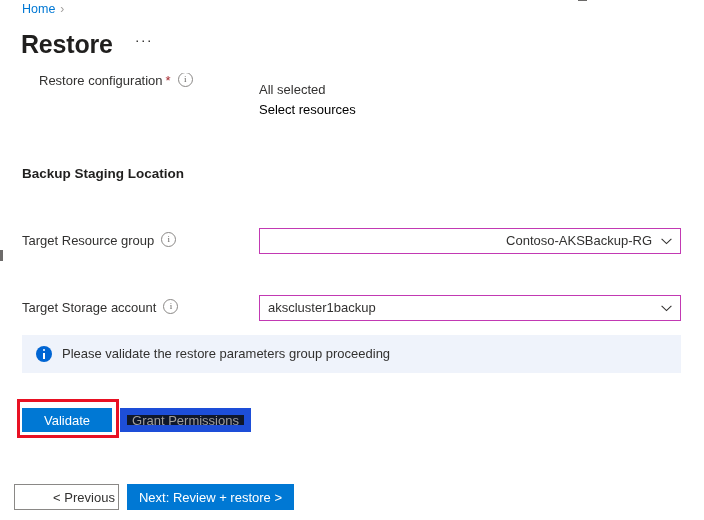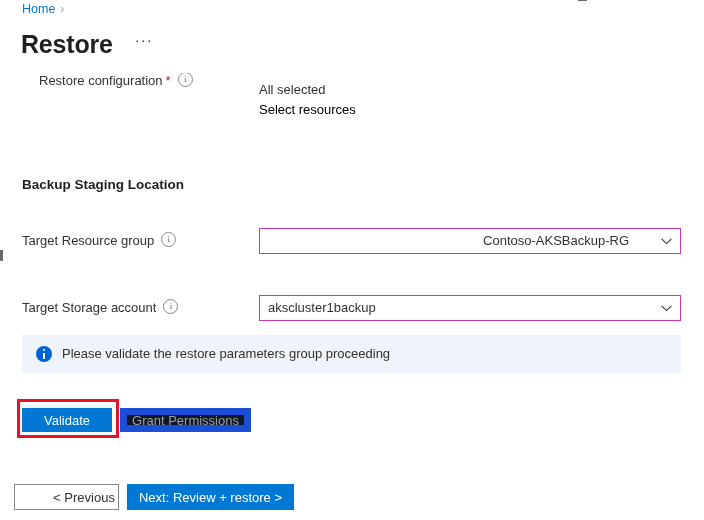--- a/index.html
+++ b/index.html
@@ -150,21 +150,21 @@
     top: 250px;
     width: 3px;
     height: 11px;
     background: #6d6b6a;
   }
 
   
   .section-header {
     position: absolute;
     left: 22px;
-    top: 175px;
+    top: 164px;
     font-size: 13.5px;
     font-weight: 700;
     color: #201f1e;
     line-height: 20px;
   }
 
   
   .form-row { position: absolute; left: 0; width: 704px; height: 26px; }
   .form-row .field-label { left: 22px; top: 3px; }
 
@@ -173,21 +173,20 @@
     left: 259px;
     top: 0;
     width: 422px;
     height: 26px;
     border: 1px solid #c239b3;
     background: #ffffff;
     box-sizing: border-box;
     display: flex;
     align-items: center;
     cursor: pointer;
-    gap: 23px;
   }
   .combo-value {
     flex: 1;
     font-size: 13px;
     color: #323130;
     padding-left: 8px;
     line-height: 24px;
     white-space: nowrap;
     overflow: hidden;
     text-overflow: ellipsis;

